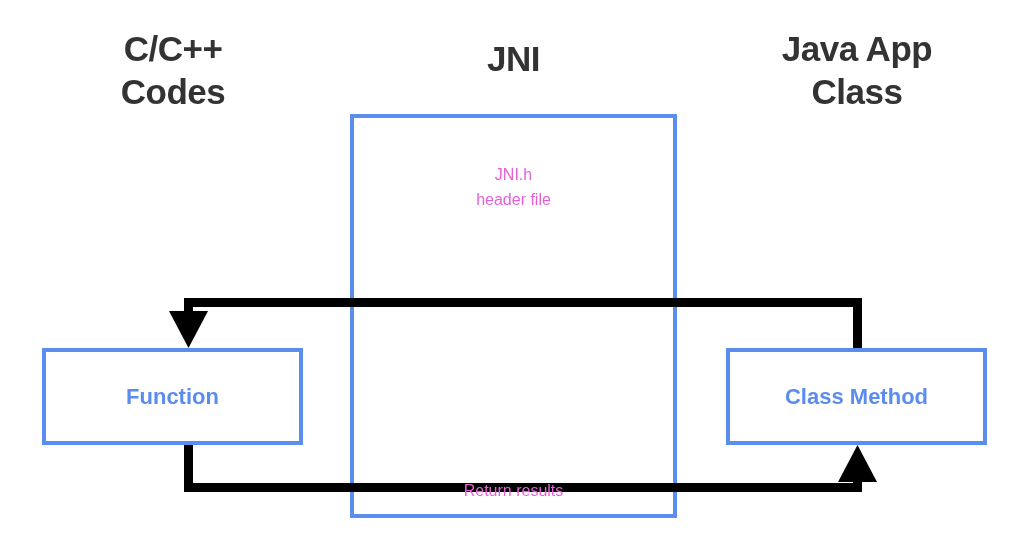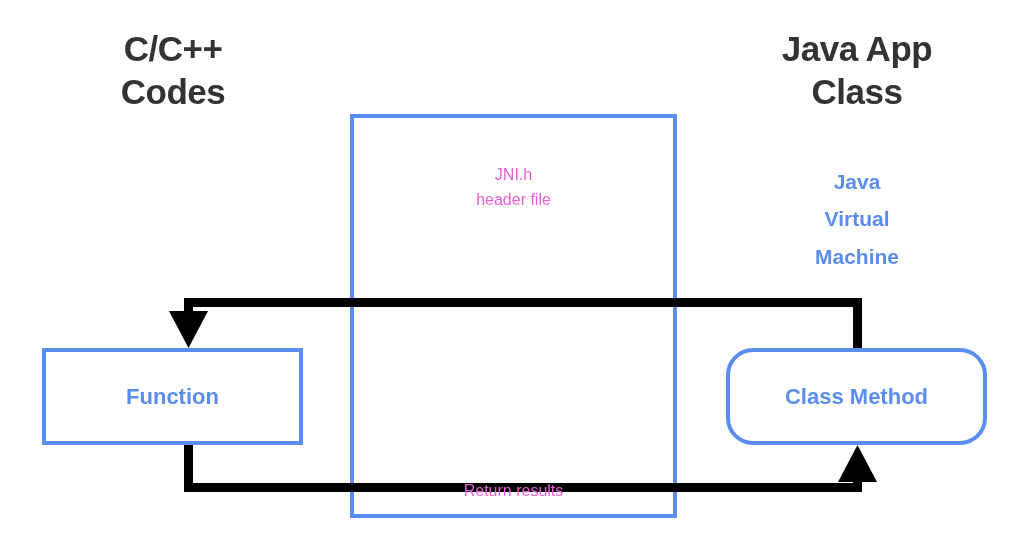--- a/index.html
+++ b/index.html
@@ -71,21 +71,20 @@
   }
   #box-function {
     left: 42px; top: 348px;
     width: 261px; height: 97px;
     z-index: 3;
   }
   #box-classmethod {
     left: 726px; top: 348px;
     width: 261px; height: 97px;
     z-index: 3;
-    border-radius: 27px;
   }
   .box-label {
     position: absolute;
     left: 0; right: 0;
     top: 50%;
     transform: translateY(-50%);
     text-align: center;
     font-weight: bold;
     font-size: 22px;
     color: #5b8def;
@@ -101,28 +100,26 @@
   }
 </style>
 </head>
 <body>
 
 <div id="canvas">
 
   <div class="col-title" id="title-c">C/C++
 Codes</div>
 
+  <div class="col-title" id="title-jni">JNI</div>
 
   <div class="col-title" id="title-java">Java App
 Class</div>
 
 
-  <div class="sub-caption" id="cap-jvm" style="color:#5b8def;">Java
-Virtual
-Machine</div>
 
   <div class="box" id="jni-frame"></div>
 
   <div class="jni-caption" id="cap-header" style="color:#e75fd5; z-index:4;">JNI.h
 header file</div>
 
 
   <div class="jni-caption" id="cap-return" style="color:#e75fd5; z-index:4;margin-top:44px;">Return results</div>
 
   <svg id="flow-layer" viewBox="0 0 1024 542">

